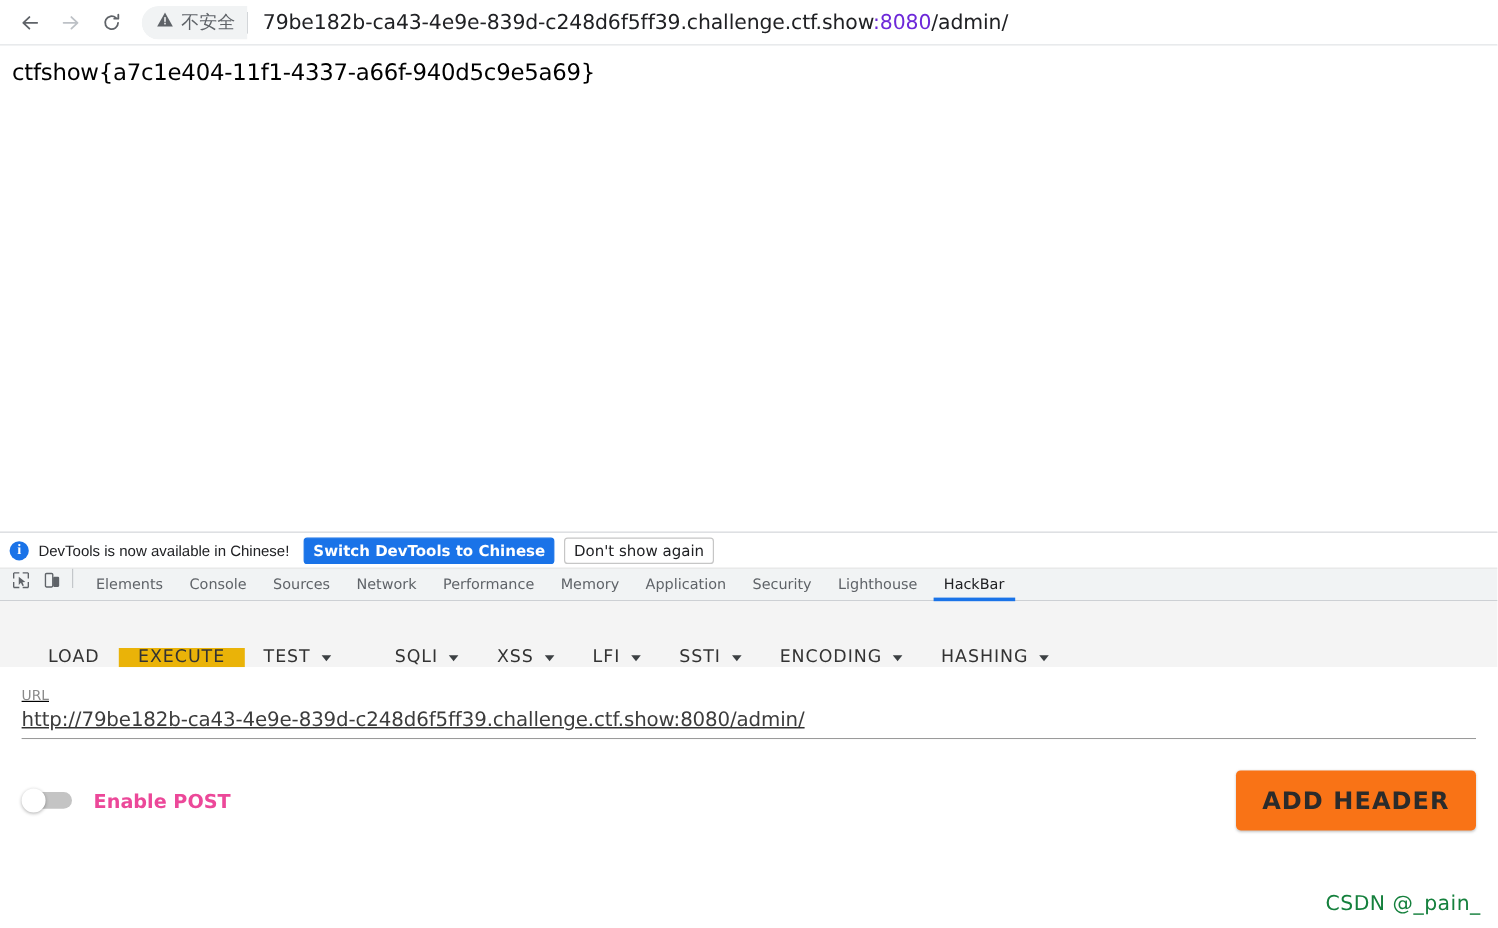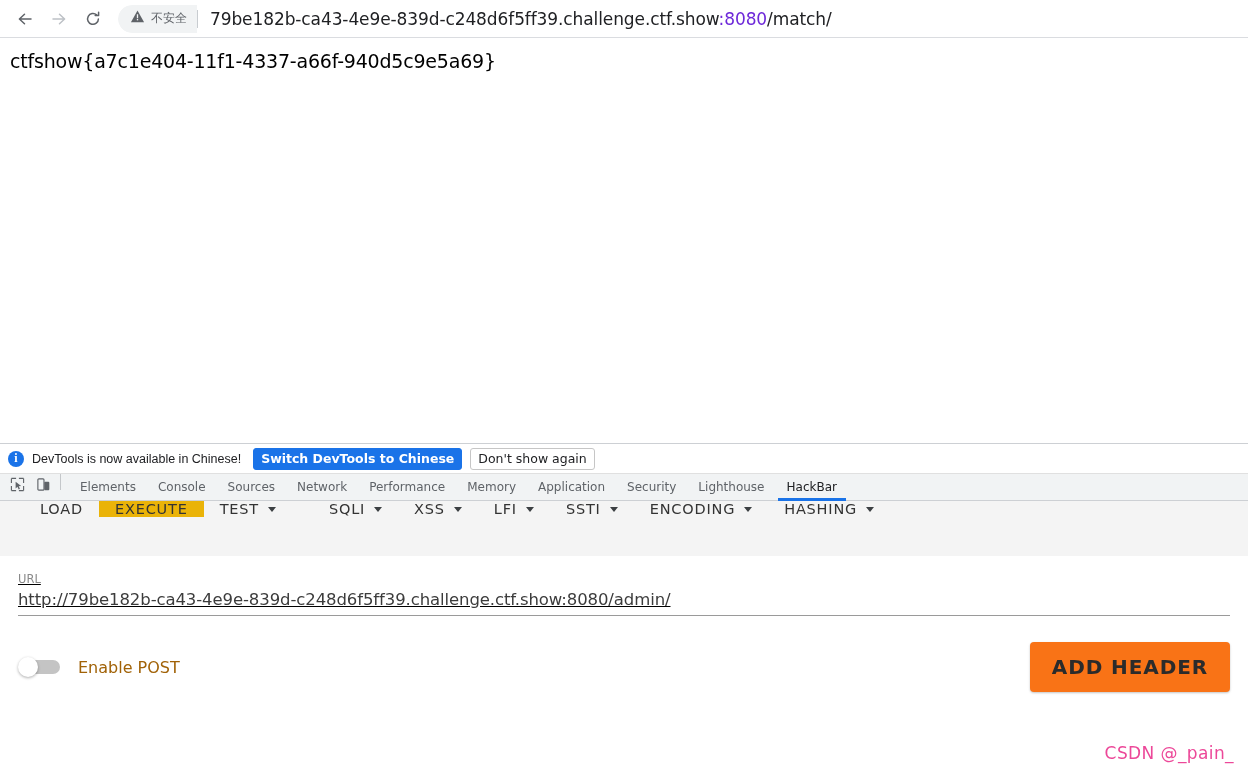--- a/index.html
+++ b/index.html
@@ -43,21 +43,21 @@
   .security-chip {
     display: flex;
     align-items: center;
     gap: 6px;
     background: #f1f3f4;
     height: 28px;
     padding: 0 10px 0 12px;
     border-radius: 14px 0 0 14px;
   }
   .security-chip .sec-label {
-    font-size: 12px;
+    font-size: 15px;
     color: #5f6368;
     font-family: "DejaVu Sans", sans-serif;
     white-space: nowrap;
   }
   .omni-divider {
     width: 1px;
     height: 18px;
     background: #c8ccd0;
     background-clip: content-box;
     flex: 0 0 auto;
@@ -182,21 +182,21 @@
     left: 2px; right: 2px; bottom: 0;
     height: 3px;
     background: #1a73e8;
   }
 
   
   .hb-toolbar {
     height: 55px;
     background: #f4f4f4;
     display: flex;
-    align-items: flex-start;
+    align-items: flex-end;
     padding-left: 24px;
     flex: 0 0 auto;
   }
   .hb-btn {
     display: flex;
     align-items: center;
     gap: 9px;
     padding: 0 16px;
     font-size: 14.5px;
     letter-spacing: 0.8px;
@@ -271,42 +271,43 @@
   .toggle .knob {
     position: absolute;
     left: 0; top: 0;
     width: 20px; height: 20px;
     border-radius: 50%;
     background: #ffffff;
     box-shadow: 0 1px 3px rgba(0,0,0,0.32);
   }
   .toggle-label {
     font-size: 16px;
-    color: #a16207;
-    font-family: "DejaVu Sans", sans-serif;
+    color: #ec4899;
+    font-family: "DejaVu Sans", sans-serif;
+    font-weight: bold;
   }
   .add-header-btn {
     background: #f97316;
     border-radius: 4px;
     box-shadow: 0 1px 2px rgba(0,0,0,0.14), 0 1px 3px rgba(0,0,0,0.10);
     padding: 13px 22px;
     font-size: 20px;
     letter-spacing: 0.9px;
     color: #2b2b2b;
     white-space: nowrap;
     font-family: "DejaVu Sans", sans-serif;
     font-weight: bold;
   }
 
   .watermark {
     position: absolute;
     right: 14px;
     bottom: 10px;
     font-size: 17px;
-    color: #ec4899;
+    color: #15803d;
     font-family: "DejaVu Sans", sans-serif;
     letter-spacing: 0.4px;
   }
   body { position: relative; }
 </style>
 </head>
 <body>
 
 <div class="browser-bar">
   <div class="nav-btn">
@@ -337,21 +338,21 @@
       <span>
         <svg width="15" height="15" viewBox="0 0 16 16">
           <path d="M8 1.6 L15 14 H1 Z" fill="#5f6368"></path>
           <rect x="7.3" y="5.6" width="1.4" height="4.2" fill="#f1f3f4"></rect>
           <rect x="7.3" y="10.6" width="1.4" height="1.5" fill="#f1f3f4"></rect>
         </svg>
       </span>
       <span class="sec-label">不安全</span>
     </div>
     <div class="omni-divider"></div>
-    <div class="omni-url"><span>79be182b-ca43-4e9e-839d-c248d6f5ff39.challenge.ctf.show</span><span class="dim">:8080</span><span>/match/</span></div>
+    <div class="omni-url"><span>79be182b-ca43-4e9e-839d-c248d6f5ff39.challenge.ctf.show</span><span class="dim">:8080</span><span>/admin/</span></div>
   </div>
 </div>
 
 <div class="page-content">
   <div class="flag-text">ctfshow{a7c1e404-11f1-4337-a66f-940d5c9e5a69}</div>
 </div>
 
 <div class="devtools">
 
   <div class="notif-bar">

